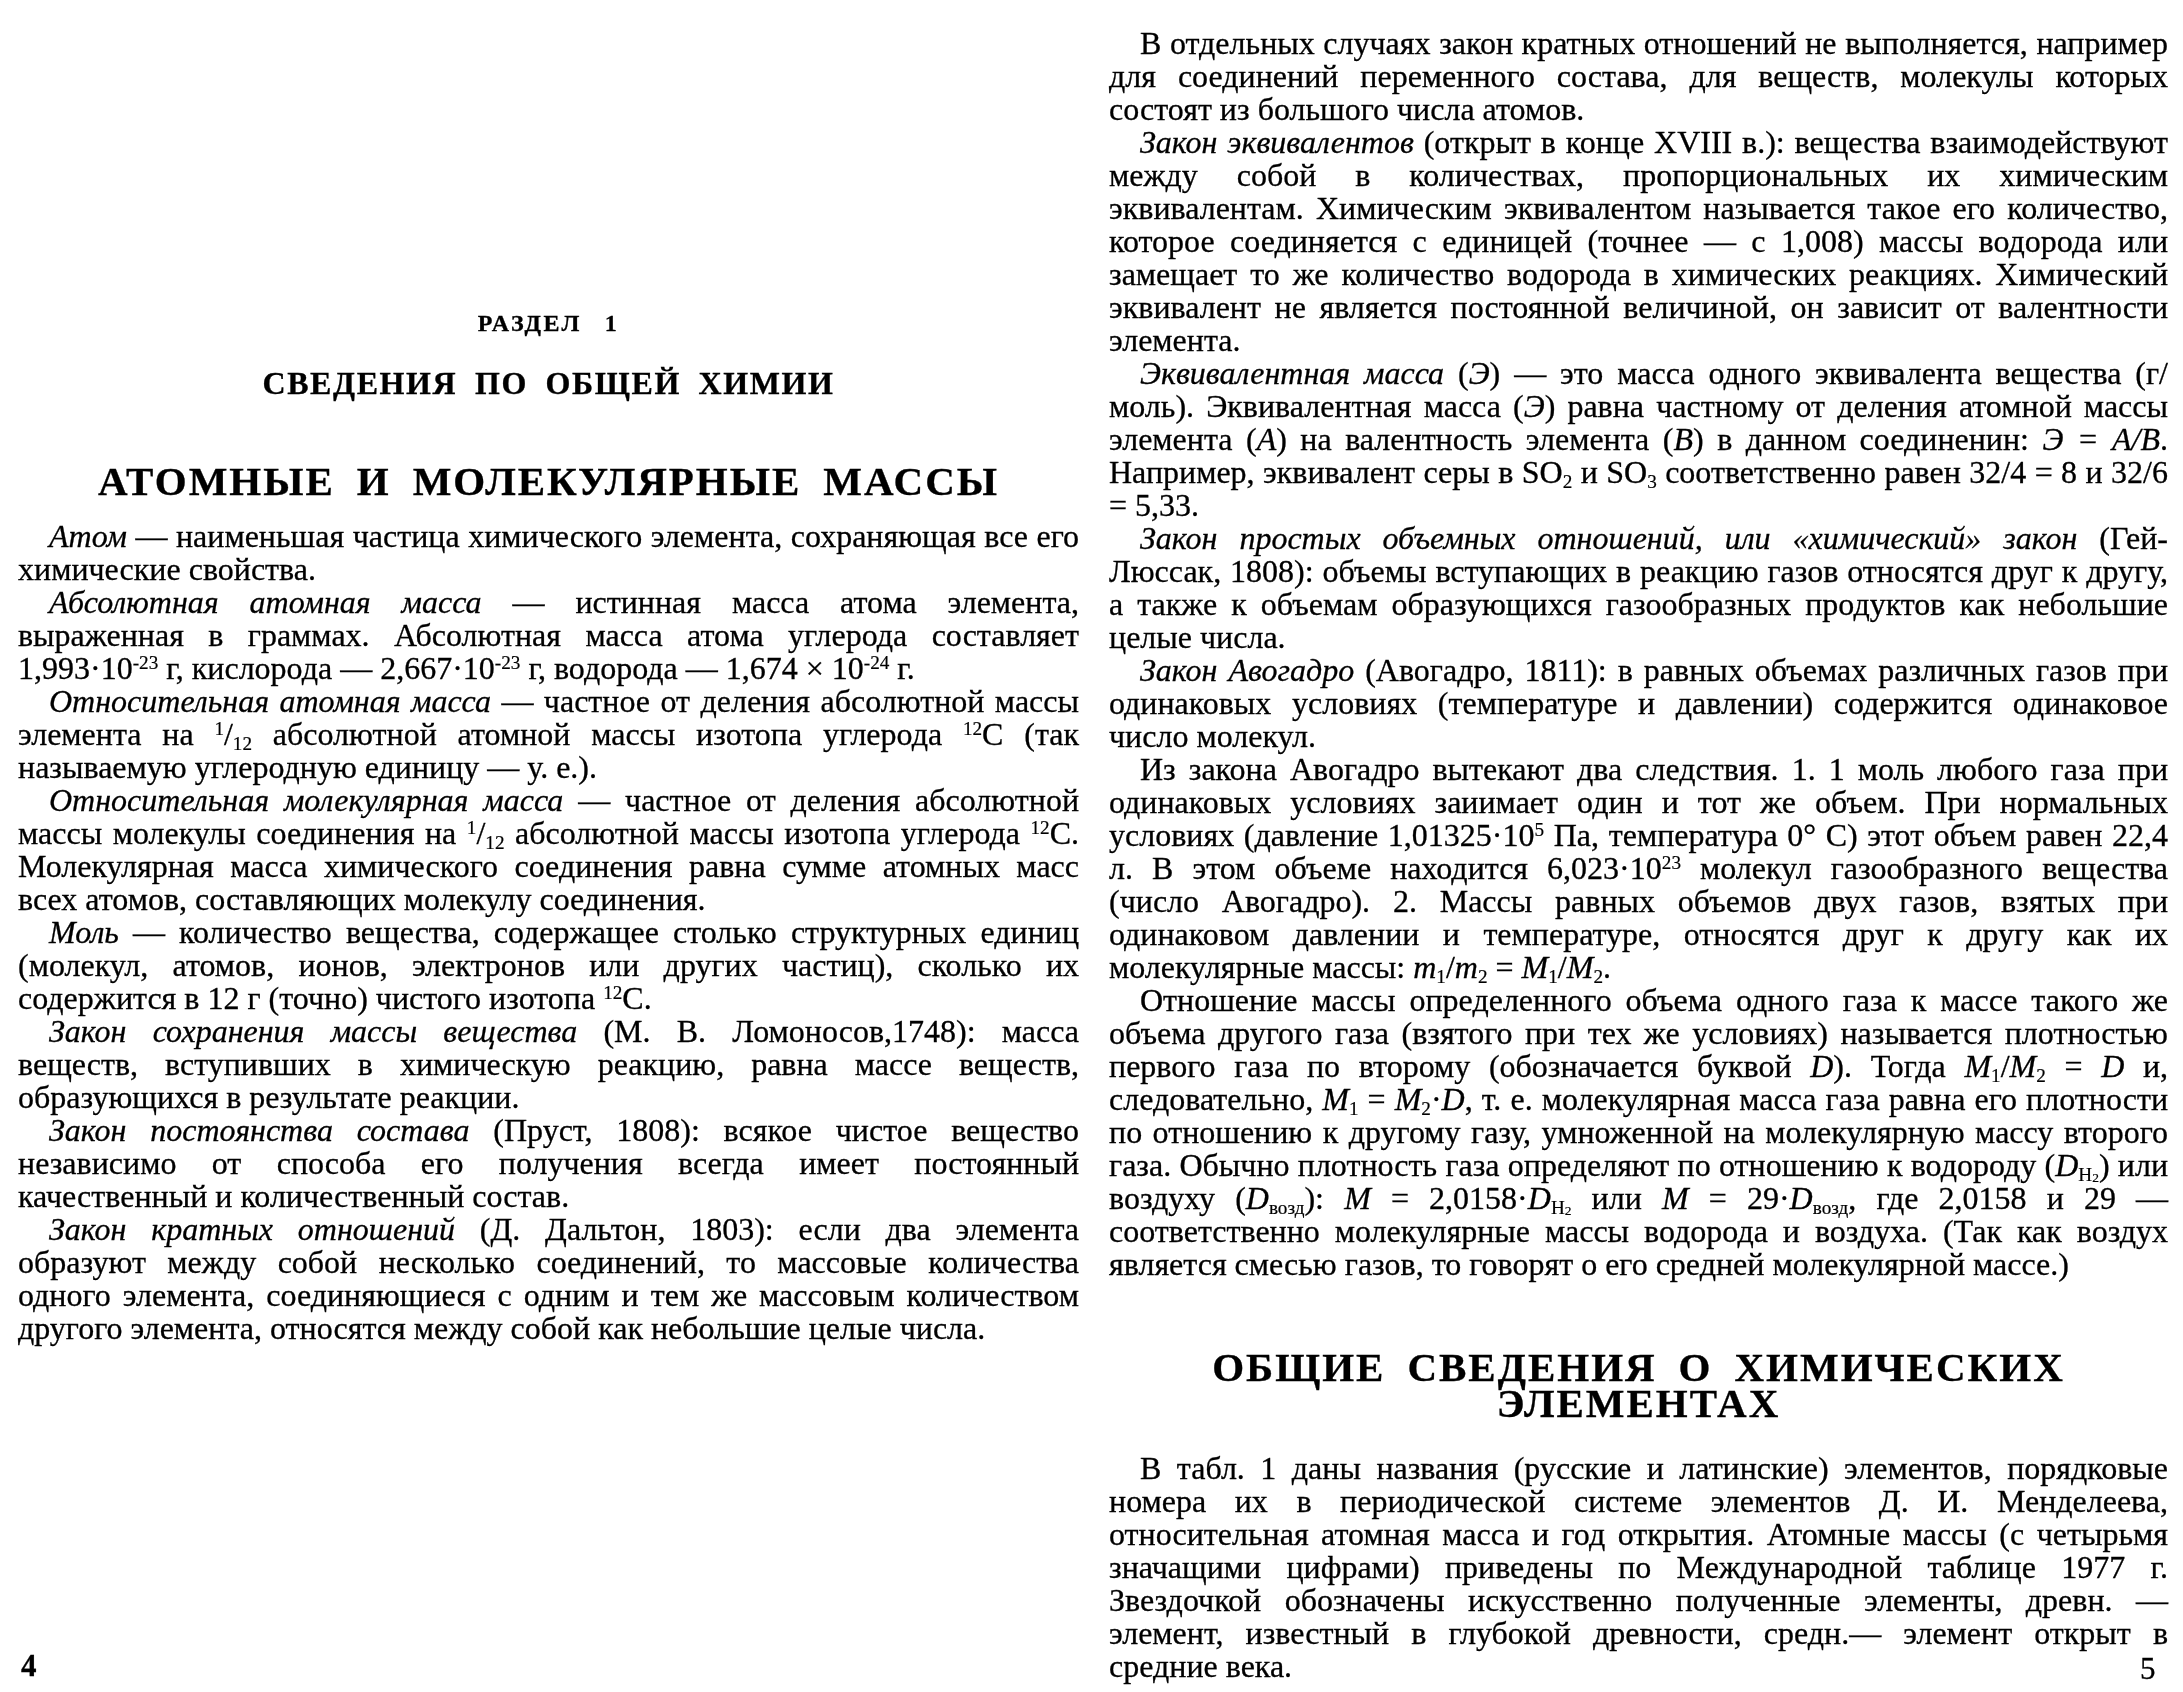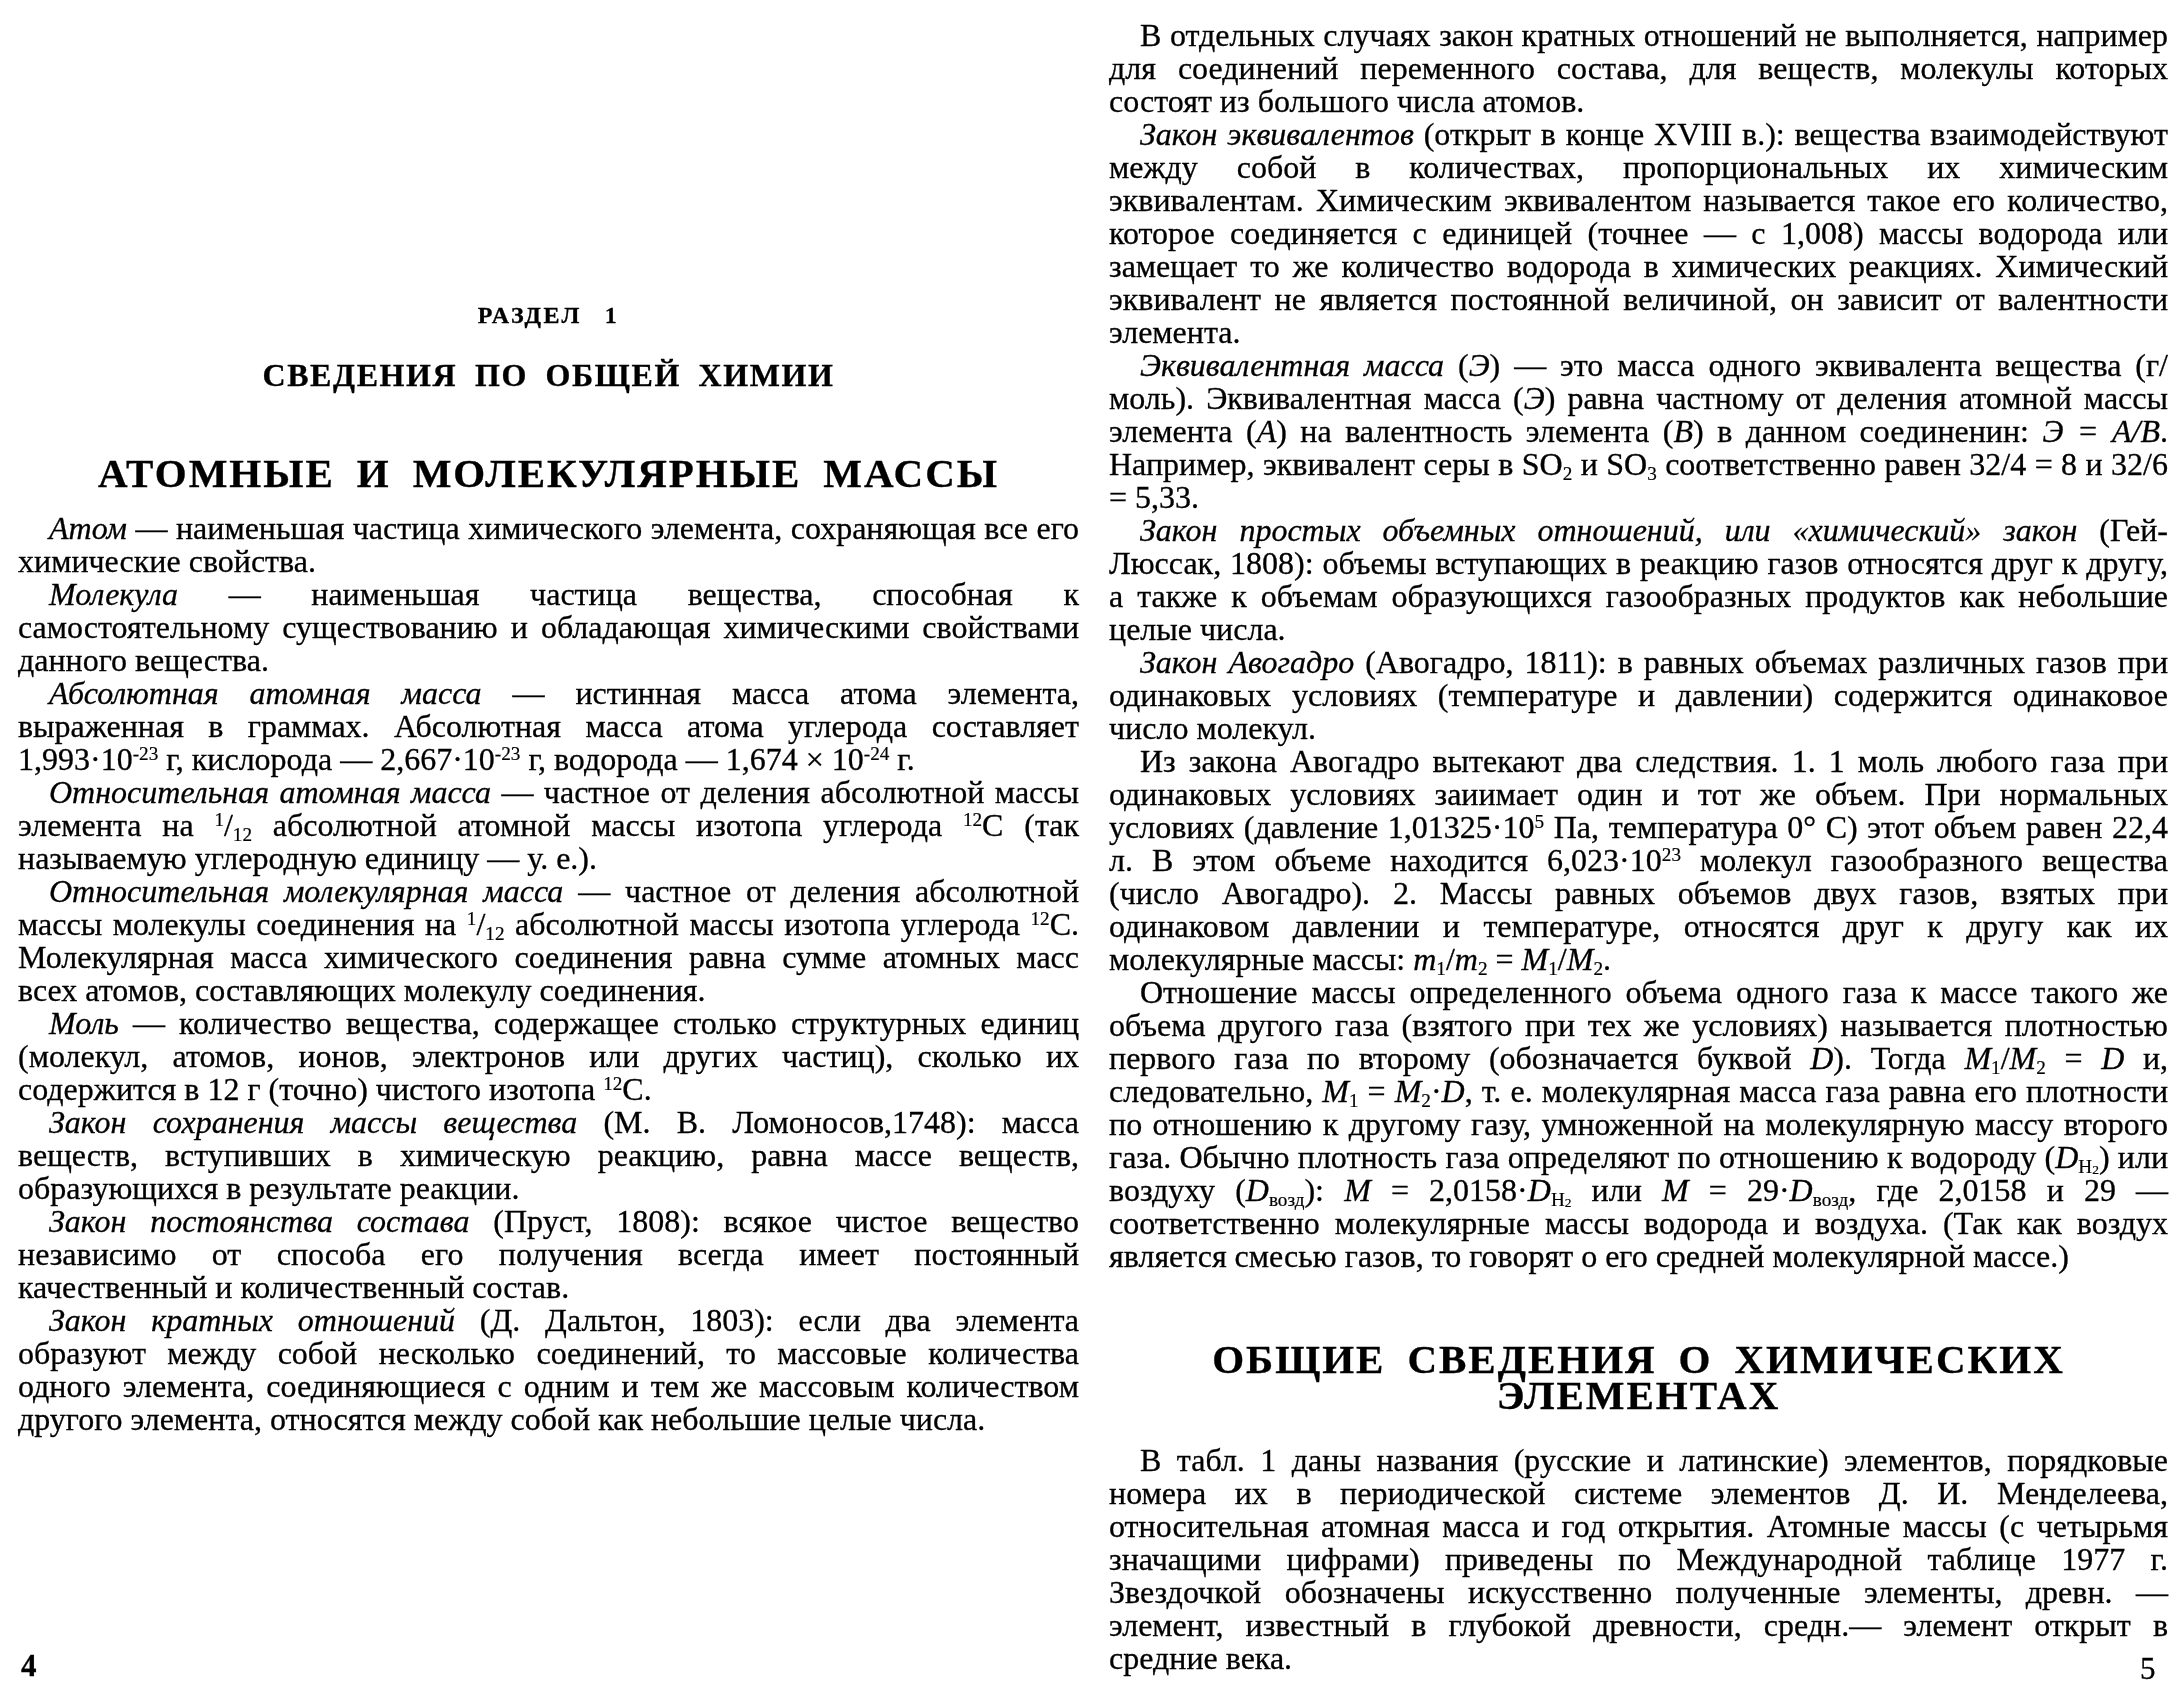--- a/index.html
+++ b/index.html
@@ -14,21 +14,21 @@
     position: relative;
     width: 2183px;
     height: 1693px;
     background: #ffffff;
     color: #000;
     font-family: "Liberation Serif", "DejaVu Serif", serif;
     -webkit-text-stroke: 0.3px #000;
   }
   .page {
     position: absolute;
-    top: 0;
+    top: 8px;
     height: 1346px;
     font-size: 32px;
     line-height: 33px;
     text-align: justify;
     box-sizing: border-box;
   }
   .page-left  { left: 18px;   width: 1061px; padding-top: 297px; }
   .page-right { left: 1109px; width: 1059px; padding-top: 19.4px; }
 
   p {
@@ -88,21 +88,20 @@
 <body>
 
 <div class="spread">
 
   <div class="page page-left">
     <div class="hsection">РАЗДЕЛ 1</div>
     <div class="htitle">СВЕДЕНИЯ ПО ОБЩЕЙ ХИМИИ</div>
     <div class="hsub">АТОМНЫЕ И МОЛЕКУЛЯРНЫЕ МАССЫ</div>
 
     <p><i>Атом</i> — наименьшая частица химического элемента, сохраняющая все его химические свойства.</p>
-    <p><i>Молекула</i> — наименьшая частица вещества, способная к самостоятельному существованию и обладающая химическими свойствами данного вещества.</p>
     <p><i>Абсолютная атомная масса</i> — истинная масса атома элемента, выраженная в граммах. Абсолютная масса атома углерода составляет 1,993·10<sup>-23</sup> г,  кислорода — 2,667·10<sup>-23</sup> г,  водорода — 1,674 × 10<sup>-24</sup> г.</p>
     <p><i>Относительная атомная масса</i> — частное от деления абсолютной массы элемента на <sup>1</sup>/<sub>12</sub> абсолютной атомной массы изотопа углерода <sup>12</sup>С (так называемую углеродную единицу — у. е.).</p>
     <p><i>Относительная молекулярная масса</i> — частное от деления абсолютной массы молекулы соединения на <sup>1</sup>/<sub>12</sub> абсолютной массы изотопа углерода <sup>12</sup>С. Молекулярная масса химического соединения равна сумме атомных масс всех атомов, составляющих молекулу соединения.</p>
     <p><i>Моль</i> — количество вещества, содержащее столько структурных единиц (молекул, атомов, ионов, электронов или других частиц), сколько их содержится в 12 г (точно) чистого изотопа <sup>12</sup>С.</p>
 
 
     <p><i>Закон сохранения массы вещества</i> (М. В. Ломоносов,1748): масса веществ, вступивших в химическую реакцию, равна массе веществ, образующихся в результате реакции.</p>
     <p><i>Закон постоянства состава</i> (Пруст, 1808): всякое чистое вещество независимо от способа его получения всегда имеет постоянный качественный и количественный состав.</p>
     <p><i>Закон кратных отношений</i> (Д. Дальтон, 1803): если два элемента образуют между собой несколько соединений, то массовые количества одного элемента, соединяющиеся с одним и тем же массовым количеством другого элемента, относятся между собой как небольшие целые числа.</p>
   </div>

